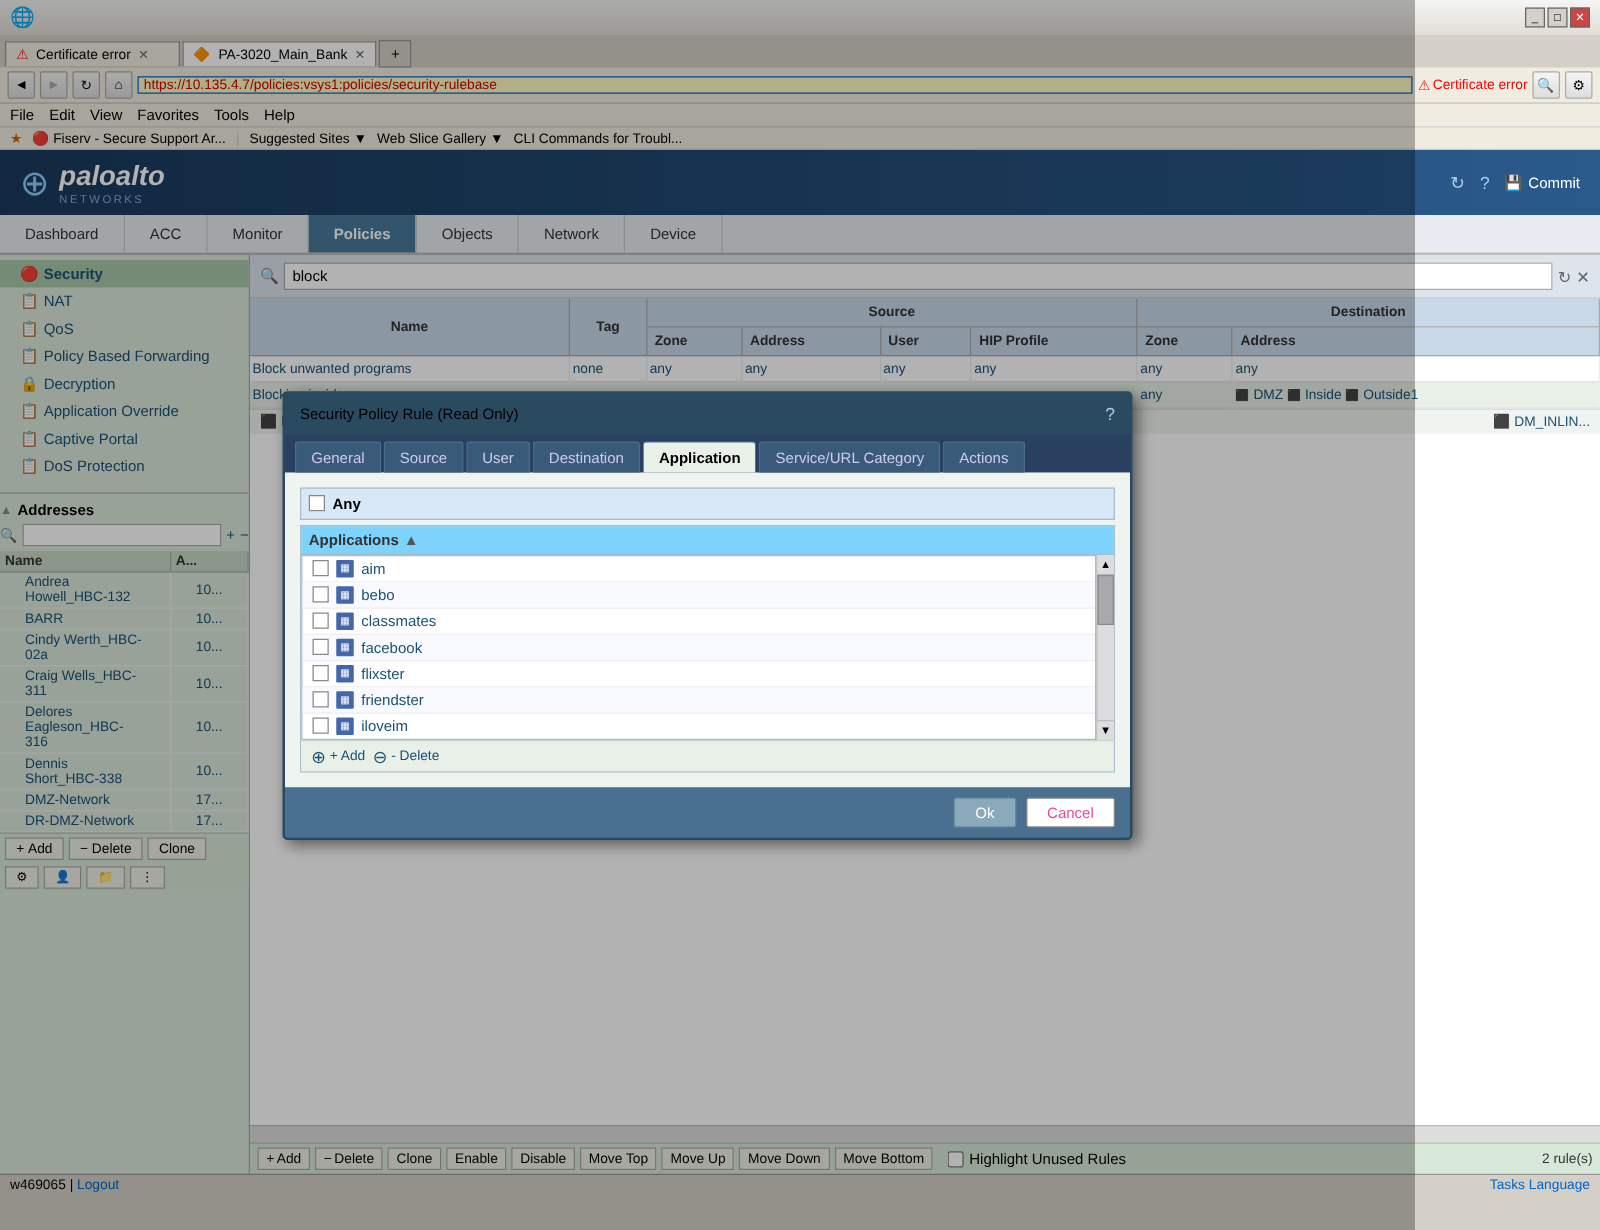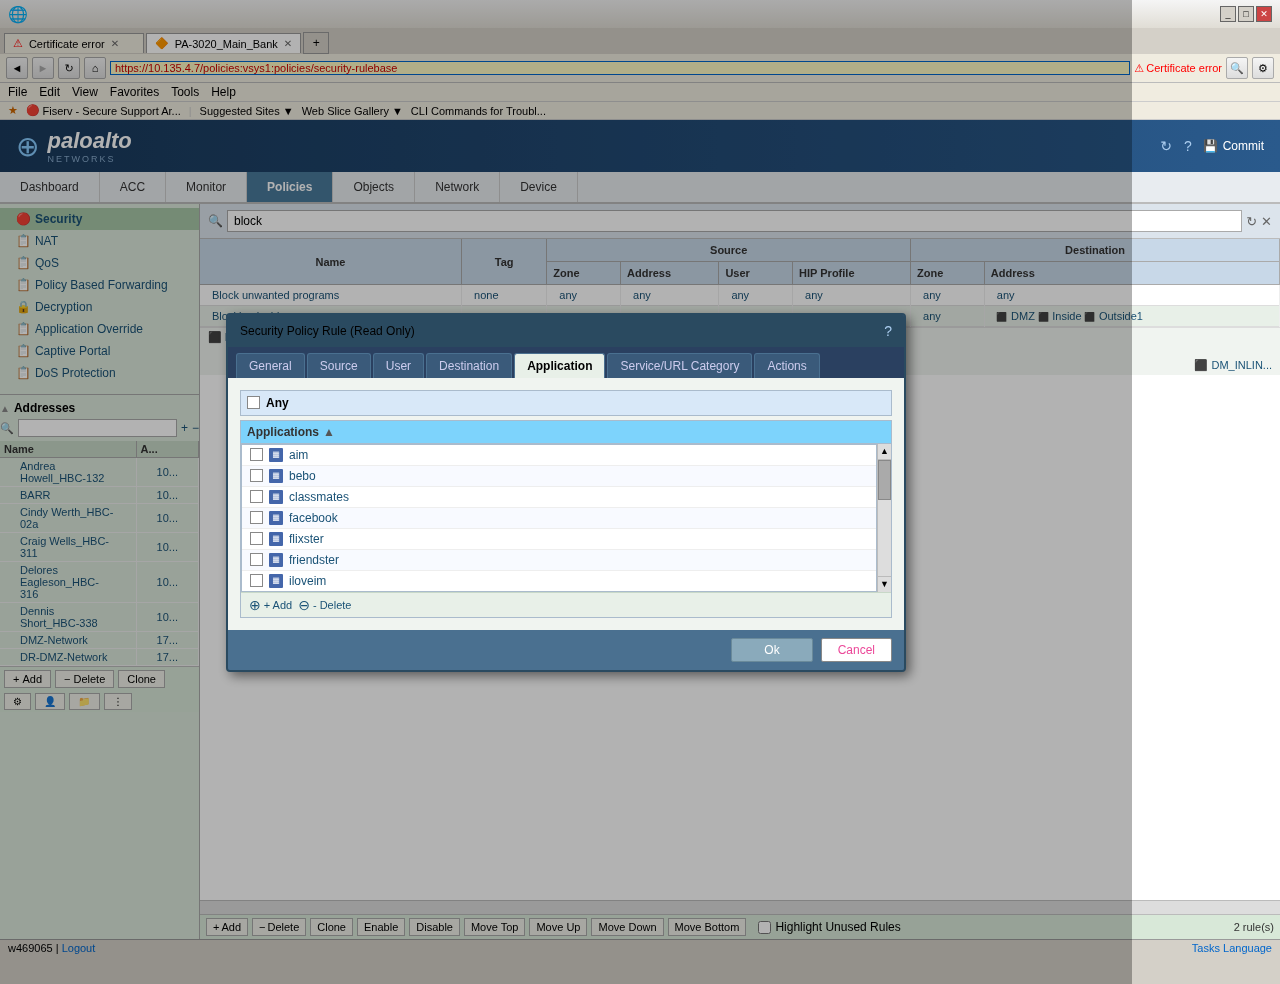--- a/index.html
+++ b/index.html
@@ -45,21 +45,21 @@
     
     .search-bar { background: #dce4ec; padding: 6px 8px; display: flex; align-items: center; gap: 4px; border-bottom: 1px solid #bbb; }
     .search-input { flex: 1; height: 22px; border: 1px solid #aaa; padding: 2px 6px; font-size: 12px; background: white; }
 
     
     .table-container { flex: 1; overflow: auto; background: white; }
     table { width: 100%; border-collapse: collapse; font-size: 11px; }
     thead tr { background: #c8d8e8; }
     thead th { padding: 5px 6px; text-align: left; border-right: 1px solid #aaa; border-bottom: 1px solid #aaa; font-weight: bold; color: #333; }
     tbody tr { border-bottom: 1px solid #ddd; }
-    tbody td { padding: 4px 12px; border-right: 1px solid #eee; color: #1a5276; }
+    tbody td { padding: 4px 2px; border-right: 1px solid #eee; color: #1a5276; }
     .sub-header { background: #c8d8e8; }
     .sub-header th { text-align: center; font-weight: bold; }
     .addresses-title { font-weight: bold; font-size: 12px; margin-bottom: 4px; display: flex; align-items: center; gap: 4px; }
     .addr-search { display: flex; align-items: center; gap: 4px; margin-bottom: 4px; }
     .addr-input { flex: 1; height: 18px; border: 1px solid #aaa; font-size: 11px; padding: 1px 4px; }
     .addr-table { width: 100%; font-size: 11px; border-collapse: collapse; }
     .addr-table thead th { background: #c8d8c8; padding: 2px 4px; border-bottom: 1px solid #aaa; }
     .addr-table tbody td { padding: 2px 20px; border-bottom: 1px solid #eee; color: #1a5276; cursor: pointer; }
 
     
@@ -93,21 +93,21 @@
     .apps-sort { font-size: 12px; color: #555; margin-left: 4px; }
     .apps-list { border: 1px solid #aabbcc; background: white; max-height: 200px; overflow-y: auto; }
     .app-item { display: flex; align-items: center; gap: 6px; padding: 3px 8px; border-bottom: 1px solid #eee; }
     .app-item.alt { background: #f8faff; }
     .app-icon { width: 14px; height: 14px; background: #4466aa; display: inline-flex; align-items: center; justify-content: center; color: white; font-size: 8px; border-radius: 1px; }
     .app-name { font-size: 12px; color: #1a5276; }
     .add-delete-row { display: flex; gap: 6px; padding: 6px 0 2px; }
     .add-btn { display: flex; align-items: center; gap: 3px; font-size: 11px; color: #1a5276; cursor: pointer; }
     .del-btn { display: flex; align-items: center; gap: 3px; font-size: 11px; color: #1a5276; cursor: pointer; }
     .modal-footer { background: #4a7090; padding: 8px 12px; display: flex; justify-content: flex-end; gap: 8px; border-radius: 0 0 2px 2px; }
-    .ok-btn { padding: 4px 32px; background: #8aaabb; border: 1px solid #6a8a9a; color: white; cursor: pointer; font-size: 12px; border-radius: 2px; margin-left: 29px; }
+    .ok-btn { padding: 4px 16px; background: #8aaabb; border: 1px solid #6a8a9a; color: white; cursor: pointer; font-size: 12px; border-radius: 2px; margin-left: 29px; }
     .cancel-btn { padding: 4px 16px; background: white; border: 1px solid #888; color: #ec4899; cursor: pointer; font-size: 12px; border-radius: 2px; }
 
     
     .vert-scroll { width: 14px; background: #ddd; border-left: 1px solid #bbb; display: flex; flex-direction: column; }
     .scroll-thumb { background: #aaa; width: 100%; height: 40px; border: 1px solid #888; }
 
     
     .horiz-scroll { height: 14px; background: #ddd; border-top: 1px solid #bbb; }
 
     .collapse-arrow { color: #888; cursor: pointer; font-size: 10px; }
@@ -402,21 +402,21 @@
         <div style="display:flex;gap:8px;padding:3px 8px;font-size:11px;color:#1a5276;background:#f0f4f0;border-top:1px solid #ddd;">
           <span>
             <span style="color:#888;">⬛</span> DMZ
           </span>
           <span>
             <span style="color:#888;">⬛</span> Inside
           </span>
           <span>
             <span style="color:#888;">⬛</span> Outside1
           </span>
-          <span style="margin-left:auto;margin-top:28px;">
+          <span style="margin-left:auto;">
             <span style="color:#888;">⬛</span> DM_INLIN...
           </span>
         </div>
       </div>
 
       <div class="horiz-scroll"></div>
 
       <div class="policy-toolbar">
         <button class="policy-btn">
           <span>+</span>

